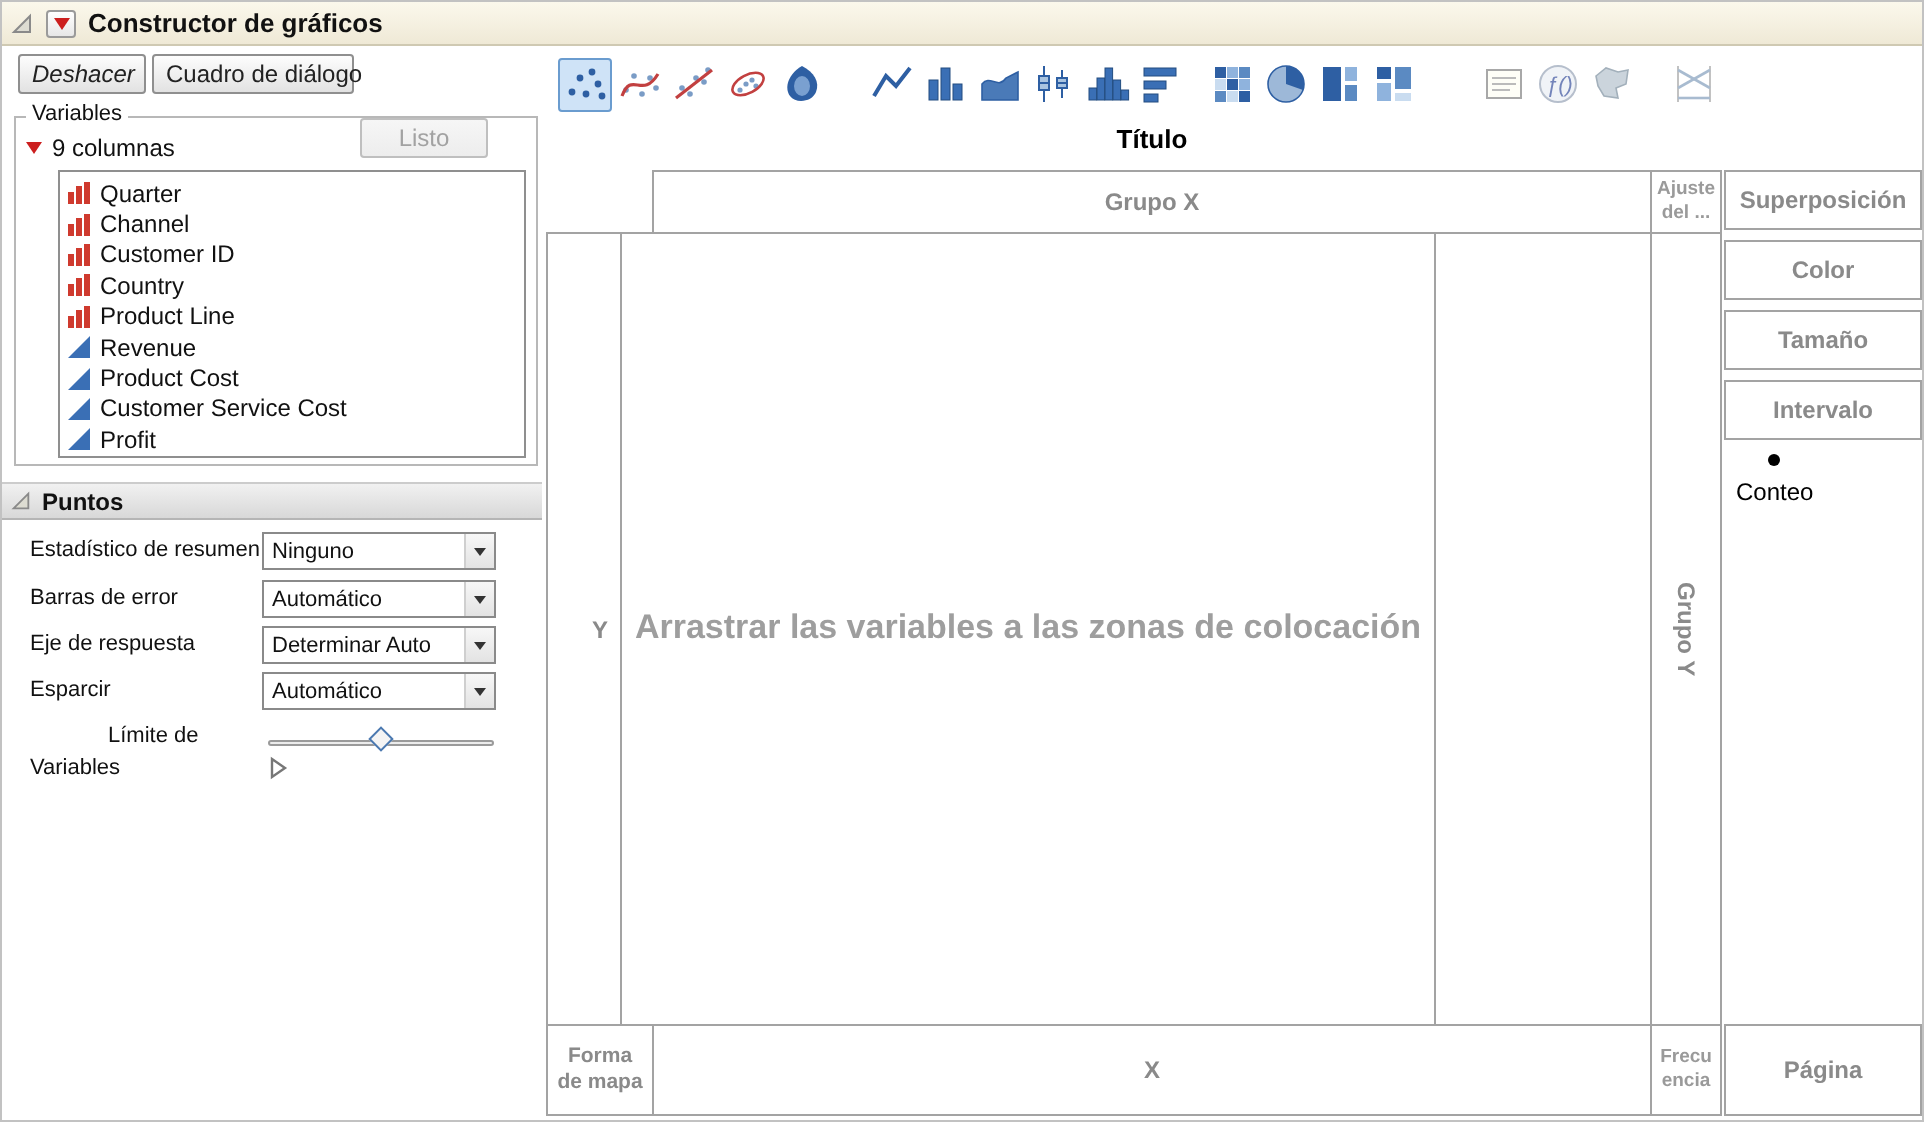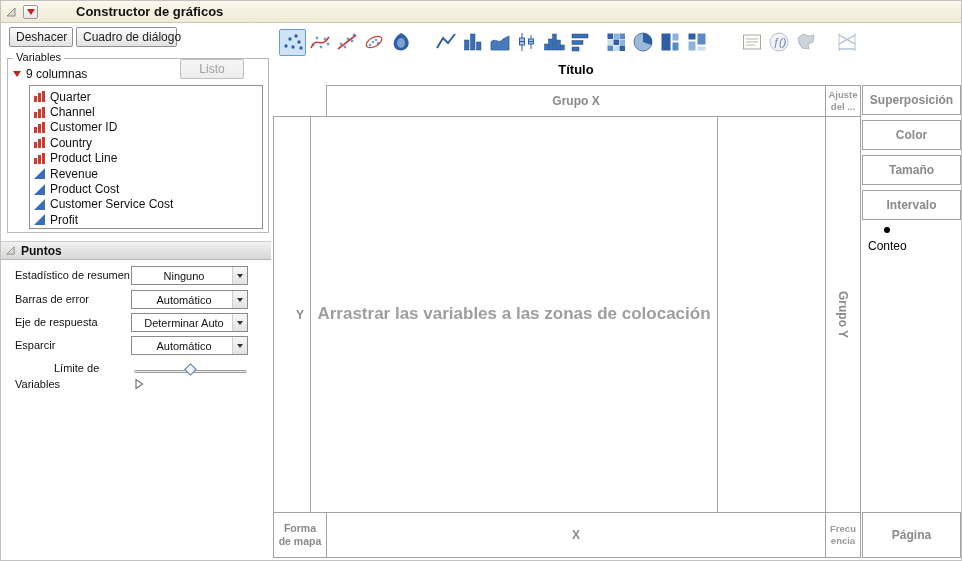--- a/index.html
+++ b/index.html
@@ -9,21 +9,21 @@
     border:1px solid #c2c2c2; overflow:hidden;
     font-family:"Liberation Sans", sans-serif; color:#111;
   }
   
   .titlebar {
     position:absolute; left:0; top:0; width:962px; height:22px;
     background:linear-gradient(#fbf8ec,#efe9d6);
     border-bottom:1px solid #cfc9b2;
     display:flex; align-items:center; gap:6px; padding-left:4px;
   }
-  .titlebar .title { font-size:13px; font-weight:bold;margin-left:32px; }
+  .titlebar .title { font-size:13px; font-weight:bold; }
   .red-menu {
     width:15px; height:14px; background:linear-gradient(#ffffff,#e7e7e7);
     border:1px solid #9a9a9a; border-radius:2px;
     display:flex; align-items:center; justify-content:center;
   }
   .red-tri { width:0; height:0; border-left:4px solid transparent; border-right:4px solid transparent; border-top:6px solid #cc1f1f; }
   
   .btn {
     position:absolute; height:20px; font-size:12px; color:#222;
     background:linear-gradient(#fdfdfd,#e2e2e2); border:1px solid #8f8f8f;
@@ -54,21 +54,21 @@
   .pts-header {
     position:absolute; left:0; top:240px; width:270px; height:19px;
     background:linear-gradient(#f1f1f1,#d8d8d8);
     border-top:1px solid #cccccc; border-bottom:1px solid #b5b5b5;
     display:flex; align-items:center; gap:5px; padding-left:4px;
   }
   .pts-header .t { font-size:12px; font-weight:bold; }
   .ctl-label { position:absolute; left:14px; font-size:11px; white-space:nowrap; }
   .dd {
     position:absolute; left:130px; width:117px; height:19px;
-    border:1px solid #8a8a8a; background:#fff; display:flex; align-items:center; font-size:11px;text-align:center;
+    border:1px solid #8a8a8a; background:#fff; display:flex; align-items:center; font-size:11px;
   }
   .dd .v { flex:1; padding-left:4px; white-space:nowrap; overflow:hidden; }
   .dd .chev { width:15px; align-self:stretch; display:flex; align-items:center; justify-content:center;
     background:linear-gradient(#f7f7f7,#e3e3e3); border-left:1px solid #cfcfcf; }
   .dd .chev::after { content:""; border-left:3.5px solid transparent; border-right:3.5px solid transparent; border-top:4.5px solid #333; }
   .slider-track { position:absolute; left:133px; top:369px; width:113px; height:3px; background:#ececec; border:1px solid #9a9a9a; border-radius:2px; }
   .slider-thumb { position:absolute; left:185px; top:364px; width:9px; height:9px; background:#f4f4f4; border:1px solid #4a78b0; transform:rotate(45deg); }
   
   .gtitle { position:absolute; left:325px; top:61px; width:500px; text-align:center; font-size:13px; font-weight:bold; color:#000; }
   .zone {
@@ -102,21 +102,21 @@
   <div class="titlebar">
     <svg width="12" height="12" viewBox="0 0 12 12">
       <polygon points="2,10 10,10 10,2" fill="#dddcd2" stroke="#8a8a8a" stroke-width="1"></polygon>
     </svg>
     <span class="red-menu">
       <span class="red-tri"></span>
     </span>
     <span class="title">Constructor de gráficos</span>
   </div>
 
-  <div class="btn" style="left:8px;top:26px;width:64px;">Deshacer</div>
+  <div class="btn" style="left:8px;top:26px;width:64px;font-style:italic;">Deshacer</div>
   <div class="btn" style="left:75px;top:26px;width:101px;">Cuadro de diálogo</div>
   <div class="btn disabled" style="left:179px;top:26px;width:64px;">Listo</div>
 
   <div class="iconbar">
     <div class="ico selected">
       <svg width="22" height="22" viewBox="0 0 22 22">
         <g fill="#2e5fa3">
             <circle cx="4" cy="15" r="1.7"></circle>
             <circle cx="8" cy="8" r="1.7"></circle>
             <circle cx="11" cy="16" r="1.7"></circle>

